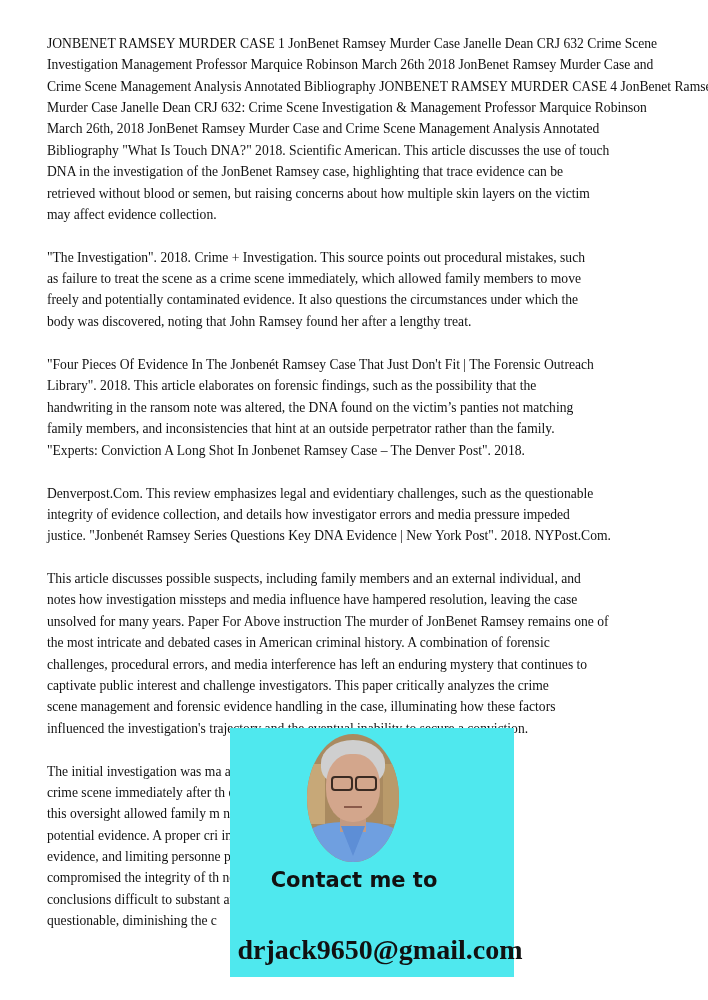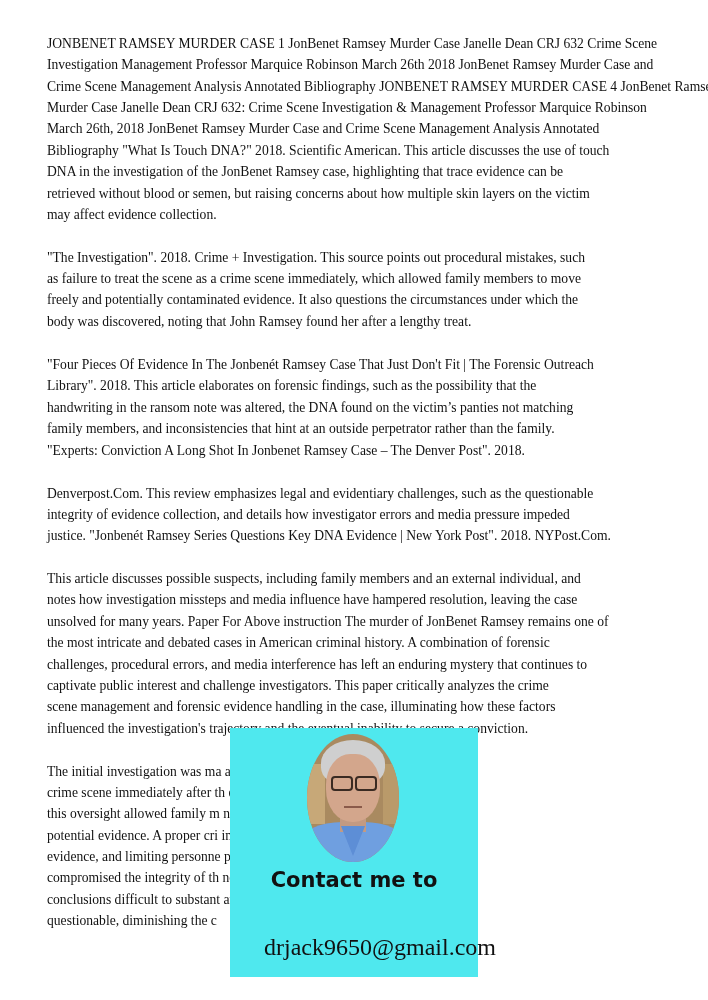--- a/index.html
+++ b/index.html
@@ -7,20 +7,21 @@
   .page { position: absolute; left: 0; top: 0; width: 708px; height: 1000px; background: #fff; }
   .line {
     position: absolute; left: 47px;
     font-family: "Liberation Serif", serif;
     font-size: 13.6px; line-height: 16px;
     color: #111; white-space: nowrap;
   }
   .banner {
     position: absolute; left: 230px; top: 728px; width: 248px; height: 249px;
     background: #4fe8ee;
+    padding-left: 36px;
   }
   .photo {
     position: absolute; left: 77px; top: 6px; width: 92px; height: 128px;
     border-radius: 50%; overflow: hidden; background: #a98a60;
   }
   .photo .wall-l { position:absolute; left:0; top:30px; width:18px; height:60px; background:#c7a878; }
   .photo .wall-r { position:absolute; right:0; top:30px; width:16px; height:60px; background:#b99a6a; }
   .photo .shirt { position:absolute; left:-6px; top:88px; width:104px; height:50px; background:#6f9fe0; border-radius: 40% 40% 0 0; }
   .photo .collar { position:absolute; left:34px; top:92px; width:24px; height:30px; background:#5d8ed6; clip-path: polygon(0 0,100% 0,50% 100%); }
   .photo .neck { position:absolute; left:33px; top:80px; width:26px; height:18px; background:#c39a82; }
@@ -31,22 +32,22 @@
   .photo .mouth { position:absolute; left:37px; top:72px; width:18px; height:2px; background:#8a5a4a; }
   .contact {
     position: absolute; left: 0; width: 248px; text-align: center;
     font-family: "DejaVu Sans", sans-serif; font-weight: bold;
     font-size: 21px; color: #111; letter-spacing: 0;
   }
   .contact.l1 { top: 140px; }
   .contact.l2 { top: 170px; }
   .email {
     position: absolute; left: 0; top: 206px; width: 300px; text-align: center;
-    font-family: "Liberation Serif", serif; font-weight: normal;
-    font-size: 24px; color: #111;
+    font-family: "Liberation Serif", serif; font-weight: bold;
+    font-size: 28px; color: #111;
   }
 </style>
 </head>
 <body>
 
 <div class="page">
   <div id="lines">
       <div class="line" style="top: 36px;">JONBENET RAMSEY MURDER CASE 1 JonBenet Ramsey Murder Case Janelle Dean CRJ 632 Crime Scene</div>
       <div class="line" style="top: 57px;">Investigation Management Professor Marquice Robinson March 26th 2018 JonBenet Ramsey Murder Case and</div>
       <div class="line" style="top: 79px;">Crime Scene Management Analysis Annotated Bibliography JONBENET RAMSEY MURDER CASE 4 JonBenet Ramsey</div>

